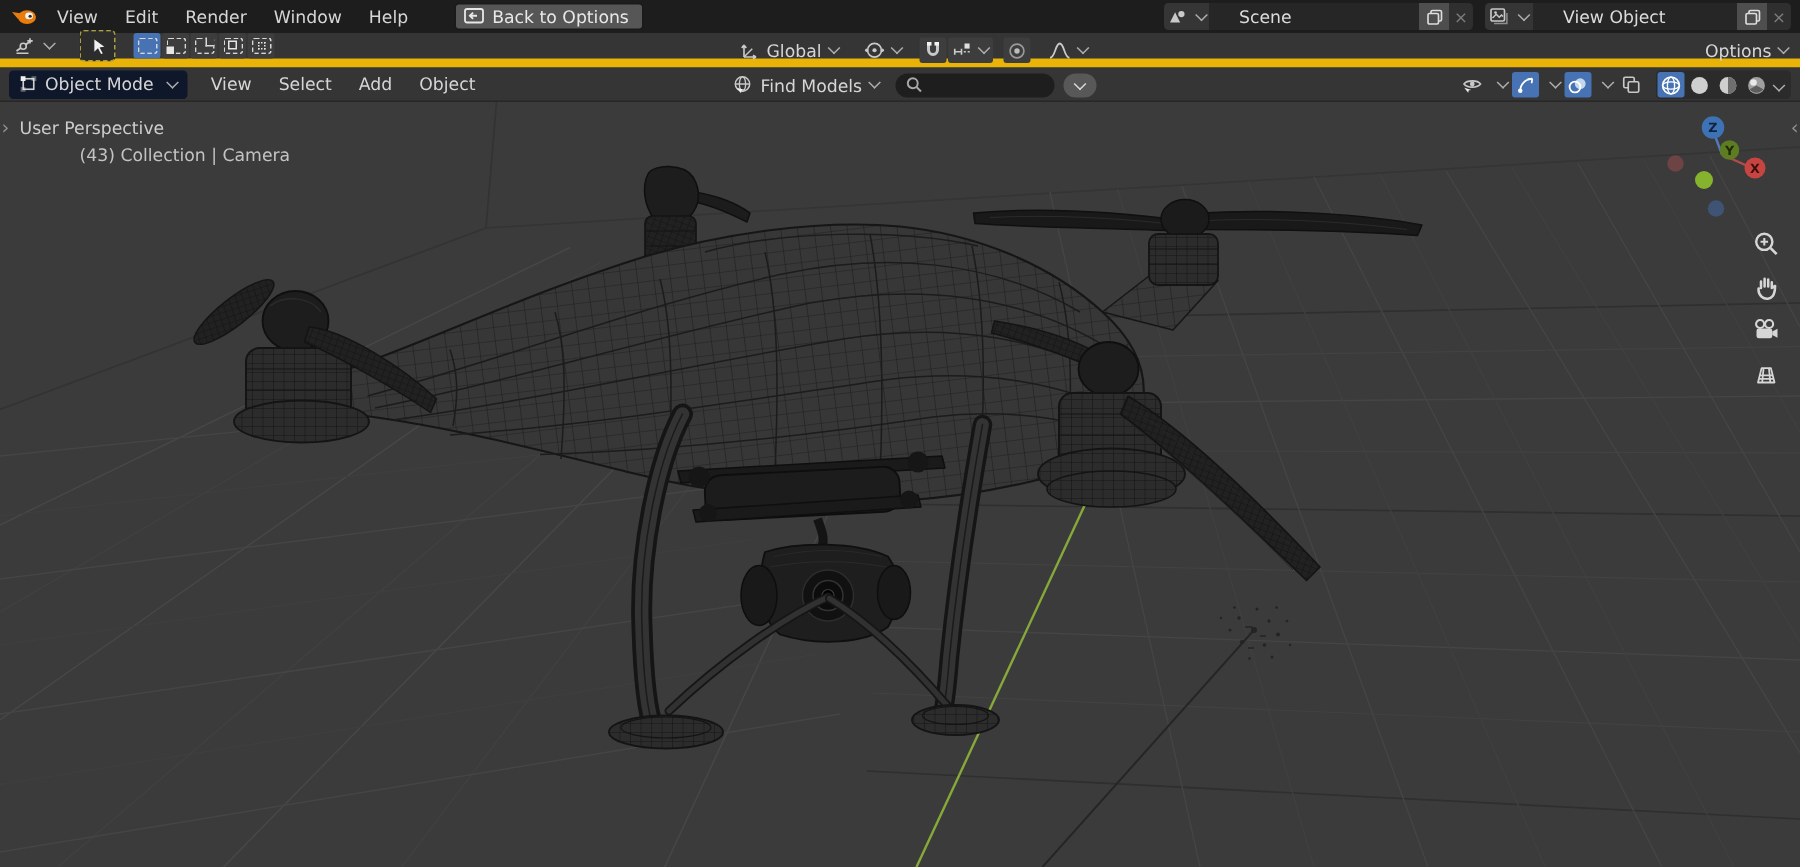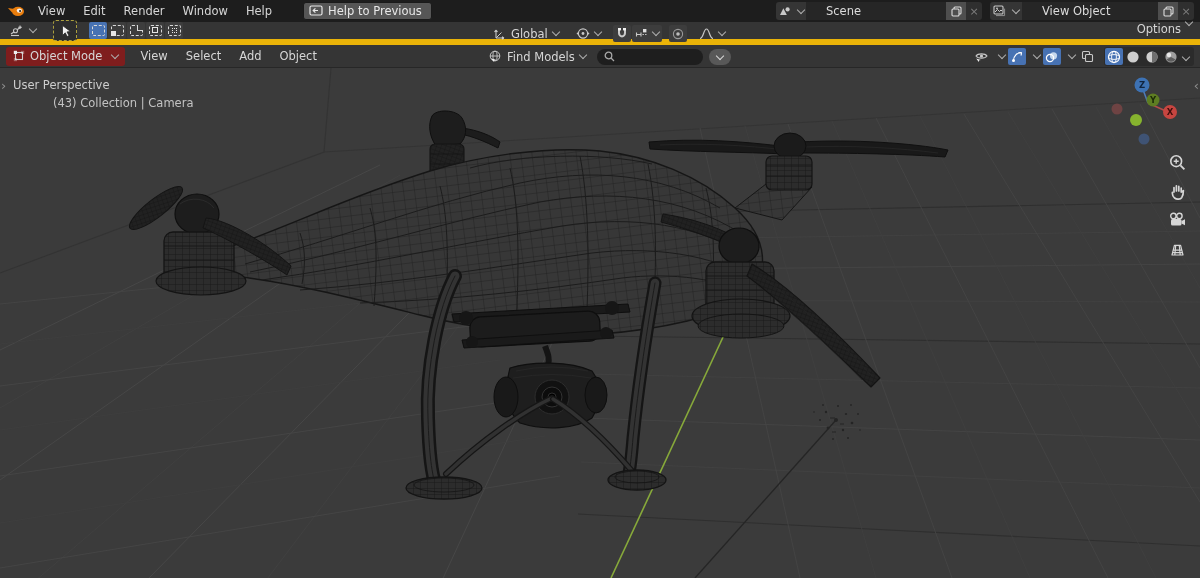--- a/index.html
+++ b/index.html
@@ -32,23 +32,23 @@
   .activetool{width:22px;height:19px;border:1px dashed #ab9f3e;border-radius:3px;background:#2c2c2c;
               display:flex;align-items:center;justify-content:center;margin-left:12px;}
   .selgroup{display:flex;gap:1px;margin-left:12px;}
   .dashbox{width:11px;height:9px;border:1px dashed #d8d8d8;border-radius:2px;position:relative;}
   .dash-extend::after{content:"";position:absolute;left:-1px;bottom:-1px;width:5px;height:5px;background:#e6e6e6;}
   .dash-sub::after{content:"";position:absolute;right:-1px;top:-1px;width:5px;height:5px;background:#3d3d3d;border-left:1px dashed #d8d8d8;border-bottom:1px dashed #d8d8d8;}
   .dash-inv::after{content:"";position:absolute;left:2px;top:1px;width:4px;height:4px;border:1px solid #e6e6e6;}
   .dash-int::after{content:"";position:absolute;left:3px;top:2px;width:3px;height:3px;border:1px dotted #e6e6e6;}
   .r2-center{position:absolute;left:487px;top:0;height:23px;display:flex;align-items:center;gap:7px;}
   .r3-center{position:absolute;left:483px;top:0;height:23px;display:flex;align-items:center;gap:6px;}
-  .r2-right{position:absolute;right:8px;top:0;height:23px;display:flex;align-items:flex-start;}
+  .r2-right{position:absolute;right:8px;top:0;height:23px;display:flex;align-items:center;}
   .r3-right{position:absolute;right:6px;top:0;height:23px;display:flex;align-items:center;gap:3px;}
-  .modepill{display:flex;align-items:center;background:#7f1d1d;height:19px;border-radius:3px;padding:0 7px;margin-left:6px;gap:5px;}
+  .modepill{display:flex;align-items:center;background:#0f172a;height:19px;border-radius:3px;padding:0 7px;margin-left:6px;gap:5px;}
   .searchpill{width:92px;height:16px;background:#1e1e1e;border-radius:9px;display:flex;align-items:center;padding:0 7px;gap:4px;}
   .searchpill input{background:transparent;border:none;outline:none;color:#ddd;width:60px;font-size:11px;font-family:inherit;}
   .ddpill{width:22px;height:16px;background:#585858;border-radius:8px;display:flex;align-items:center;justify-content:center;}
   .shadegroup{display:flex;align-items:center;background:#2b2b2b;border-radius:3px;padding:1px;gap:1px;margin-left:5px;}
   
   .viewport{position:absolute;left:0;top:68px;width:1200px;height:510px;background:#3b3b3b;}
   .vp-overlay{position:absolute;left:13px;top:8px;color:#cdcdcd;line-height:18px;}
   .vp-overlay .l2{color:#c3c3c3;margin-left:40px;}
   .corner-arrow{position:absolute;color:#8f8f8f;font-size:13px;top:10px;}
   .navcol{position:absolute;right:13px;top:84px;display:flex;flex-direction:column;gap:9px;align-items:center;}
@@ -74,21 +74,21 @@
     <span class="menu">Edit</span>
     <span class="menu">Render</span>
     <span class="menu">Window</span>
     <span class="menu">Help</span>
 
     <div class="backbtn">
       <svg width="14" height="12" viewBox="0 0 14 12">
         <rect x="1" y="1" width="12" height="9" rx="1.5" fill="none" stroke="#e8e8e8" stroke-width="1.2"></rect>
         <path d="M9,5.5 H4.6 M6.4,3.4 L4.2,5.5 L6.4,7.6" fill="none" stroke="#e8e8e8" stroke-width="1.2"></path>
       </svg>
-      <span>Help to Previous</span>
+      <span>Back to Options</span>
     </div>
 
     <div class="tb-right">
       <div class="idwidget">
         <span class="idw-icon">
           <svg width="13" height="12" viewBox="0 0 13 12">
             <path d="M2,10 L5.4,3.2 L8.8,10 Z" fill="#c9c9c9"></path>
             <circle cx="9.6" cy="4.4" r="2.1" fill="#c9c9c9"></circle>
           </svg>
           <span class="chev"></span>

